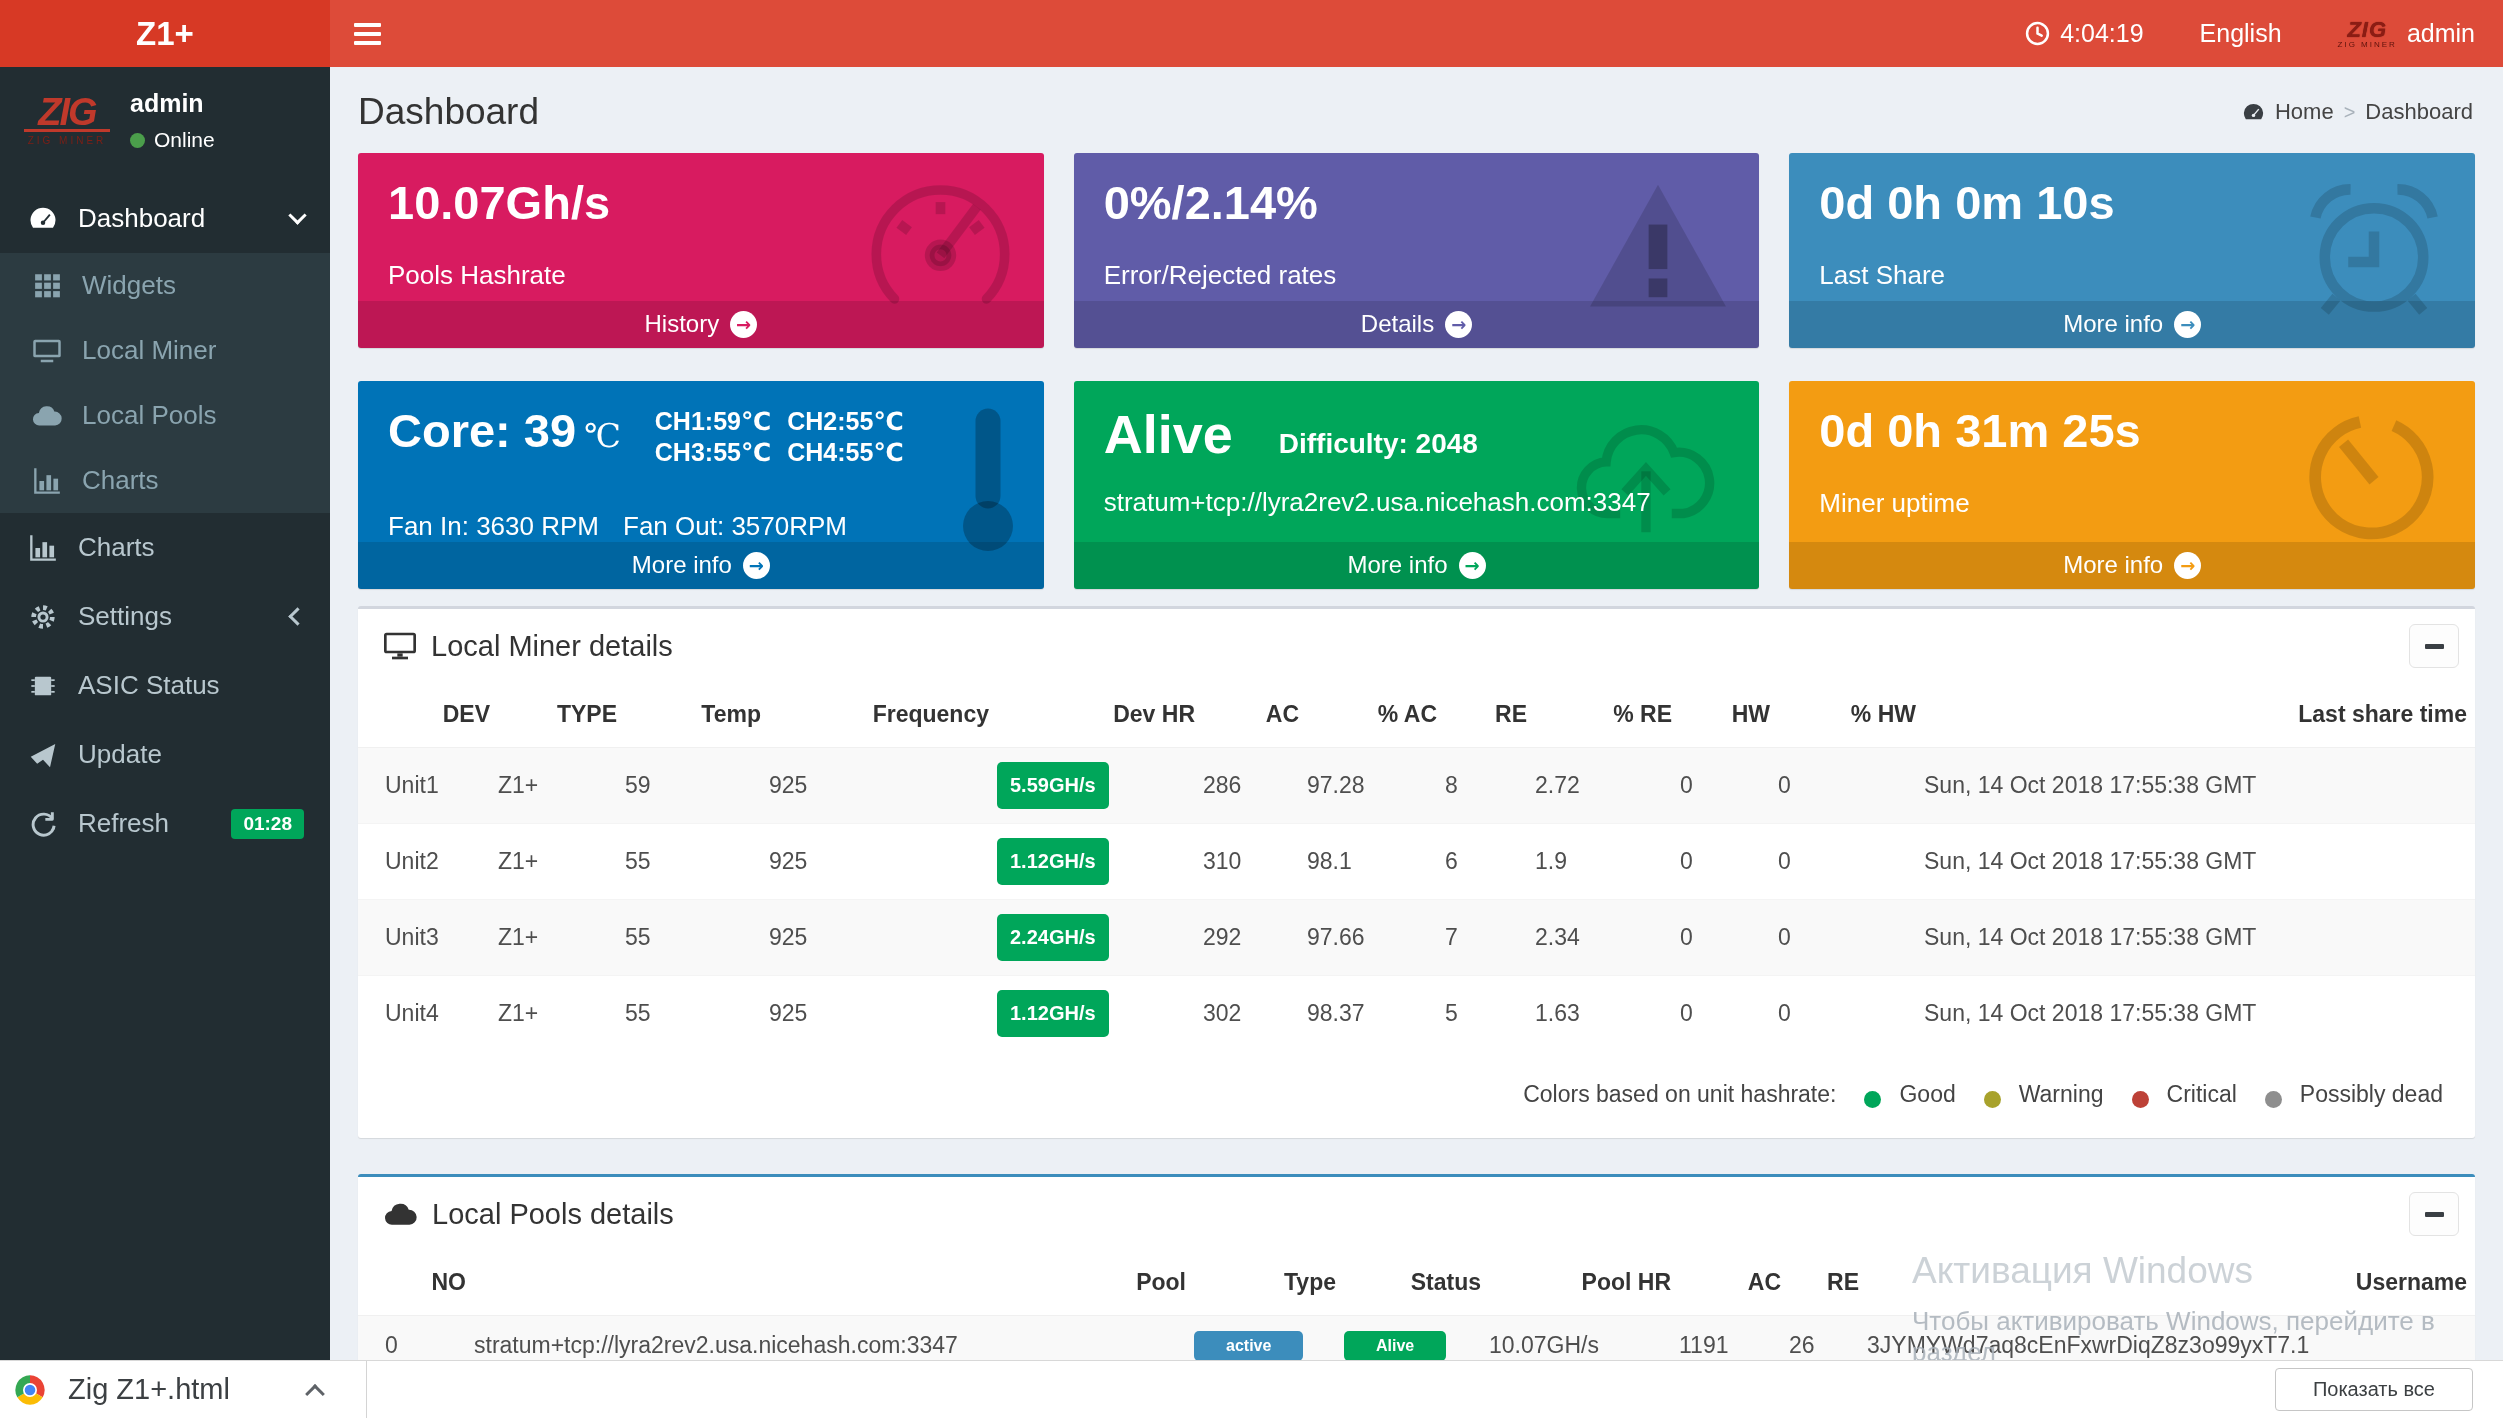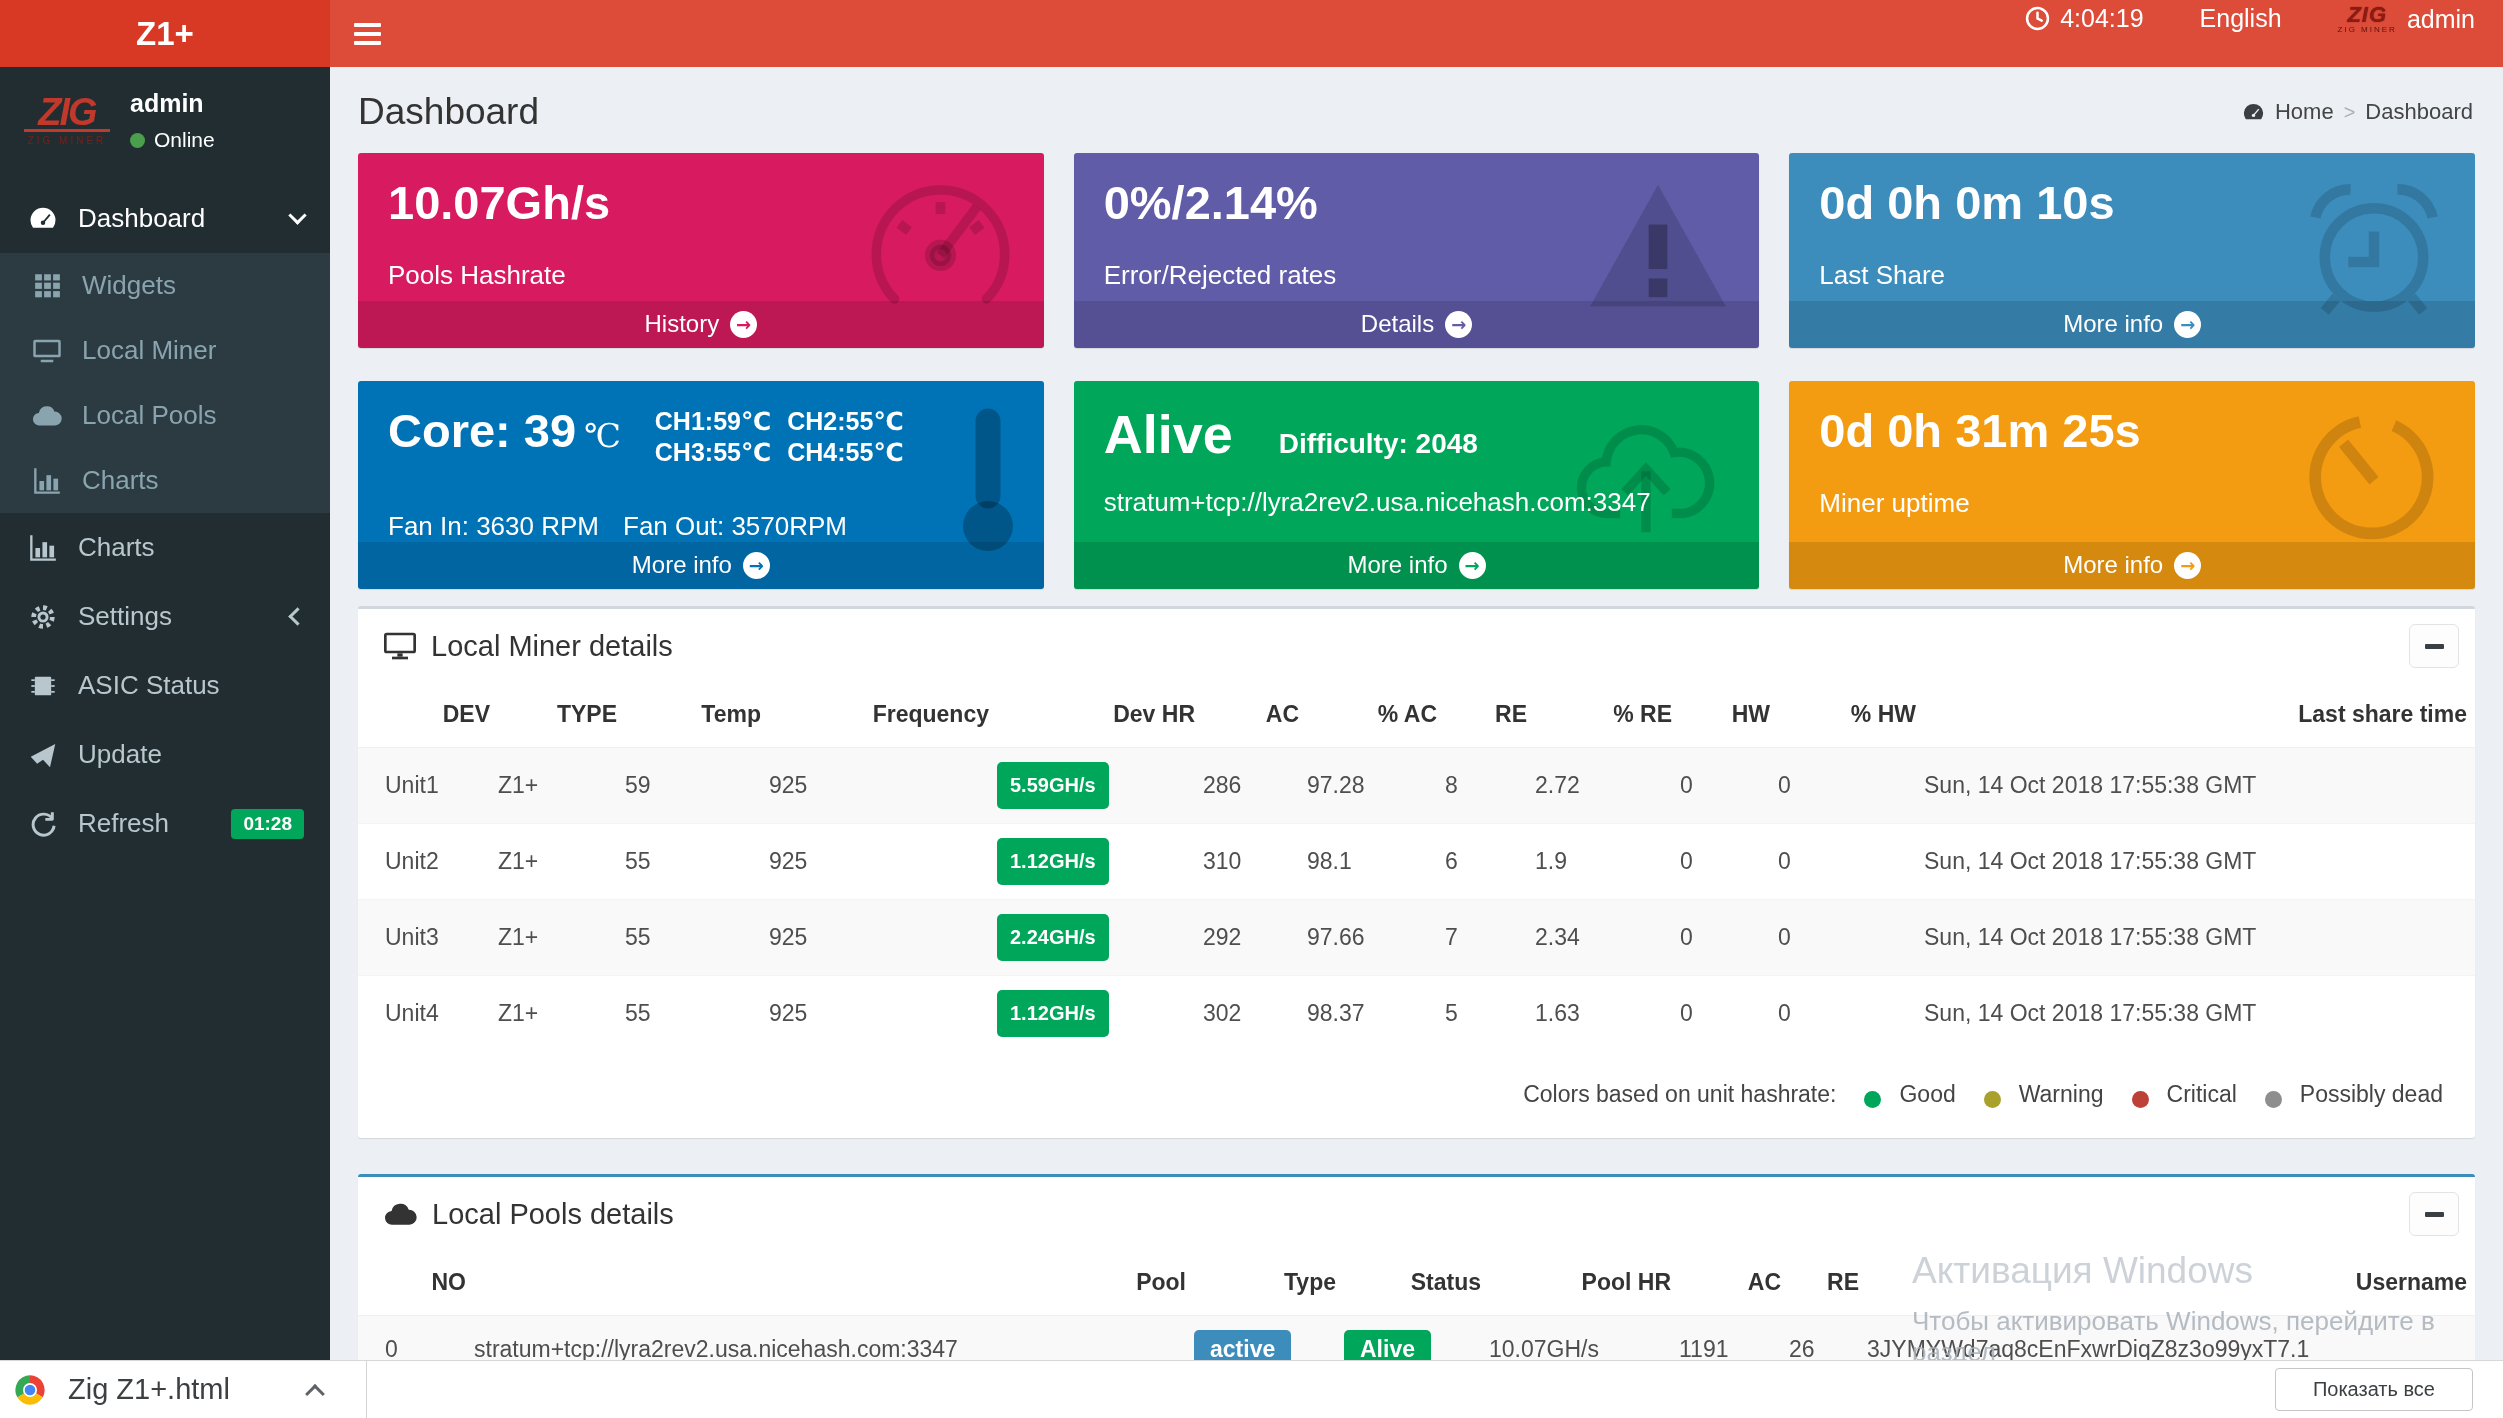--- a/index.html
+++ b/index.html
@@ -6,21 +6,21 @@
   html,body{width:2503px;height:1418px;overflow:hidden}
   body{font-family:"Liberation Sans","DejaVu Sans",sans-serif;background:#ecf0f5;color:#333;position:relative}
   svg{display:block}
 
   
   .topbar{position:fixed;top:0;left:0;right:0;height:67px;display:flex;z-index:30}
   .logo{width:330px;background:#d73925;color:#fff;font-size:33px;font-weight:700;display:flex;align-items:center;justify-content:center;cursor:pointer}
   .navbar{flex:1;background:#dd4b39;display:flex;align-items:center}
   .hamburger{width:74px;height:67px;background:none;border:none;cursor:pointer;display:flex;flex-direction:column;justify-content:center;align-items:center;gap:5px}
   .hamburger span{width:27px;height:4px;background:#fff;border-radius:1px}
-  .nav-right{margin-left:auto;display:flex;align-items:flex-start;height:59px}
+  .nav-right{margin-left:auto;display:flex;align-items:center;height:59px}
   .nav-link{display:flex;align-items:center;gap:10px;padding:0 28px;color:#fff;font-size:25px;cursor:pointer}
   .mini-logo{display:flex;flex-direction:column;align-items:center;line-height:1}
   .mini-logo b{color:#8c1c13;font-style:italic;font-size:22px;letter-spacing:1px;text-shadow:0 0 1px #5e120c}
   .mini-logo i{font-style:normal;font-size:8px;color:#5e120c;letter-spacing:2px}
 
   
   .sidebar{position:fixed;top:67px;left:0;bottom:58px;width:330px;background:#222d32;z-index:20;overflow:hidden}
   .user-panel{display:flex;align-items:center;gap:20px;padding:22px 24px 18px}
   .zig-logo{width:86px;text-align:center;line-height:.9}
   .zig-logo b{color:#c0392b;font-style:italic;font-size:38px;font-weight:900;letter-spacing:-2px;display:block;border-bottom:3px solid #c0392b}
@@ -69,21 +69,21 @@
   .panel.pools{margin-top:36px}
   .panel-header{display:flex;align-items:center;gap:15px;padding:15px 16px 13px 26px;font-size:29px;color:#333}
   .collapse-btn{margin-left:auto;width:50px;height:44px;background:#fdfdfd;border:1px solid #e3e3e3;border-radius:6px;cursor:pointer;display:flex;align-items:center;justify-content:center}
   .collapse-btn .minus{width:19px;height:5px;background:#3a3f44;border-radius:1px}
   table{width:100%;border-collapse:collapse;table-layout:fixed}
   th{font-size:23px;color:#333;text-align:right;font-weight:700;padding:20px 8px 19px 0;border-bottom:1px solid #f0f0f0}
   td{font-size:23px;color:#4e4e4e;padding:14px 8px 14px 0;border-top:1px solid #f4f4f4}
   th:first-child,td:first-child{padding-left:27px}
   tbody tr:nth-child(odd){background:#f9f9f9}
   .hr-badge{display:inline-block;color:#fff;font-size:20px;font-weight:700;padding:12px 13px;border-radius:5px}
-  .badge{display:inline-block;font-size:23px;font-weight:700;padding:6px 16px;border-radius:5px;color:#fff}
+  .badge{display:inline-block;font-size:16px;font-weight:700;padding:6px 32px;border-radius:5px;color:#fff}
   .legend{display:flex;justify-content:flex-end;align-items:center;gap:28px;padding:30px 32px 30px;font-size:23px;color:#444}
   .legend .item{display:flex;align-items:flex-end;gap:18px}
   .legend .dot{width:17px;height:17px}
 
   
   .watermark{position:fixed;left:1912px;top:1250px;z-index:6;pointer-events:none;font-family:"Liberation Sans",sans-serif}
   .wm1{font-size:37px;color:rgba(185,192,199,.72);font-weight:300}
   .wm2{font-size:26px;color:rgba(168,176,184,.85);margin-top:14px;font-weight:300}
   .wm3{font-size:26px;color:rgba(168,176,184,.85);margin-top:5px;font-weight:300}
 

